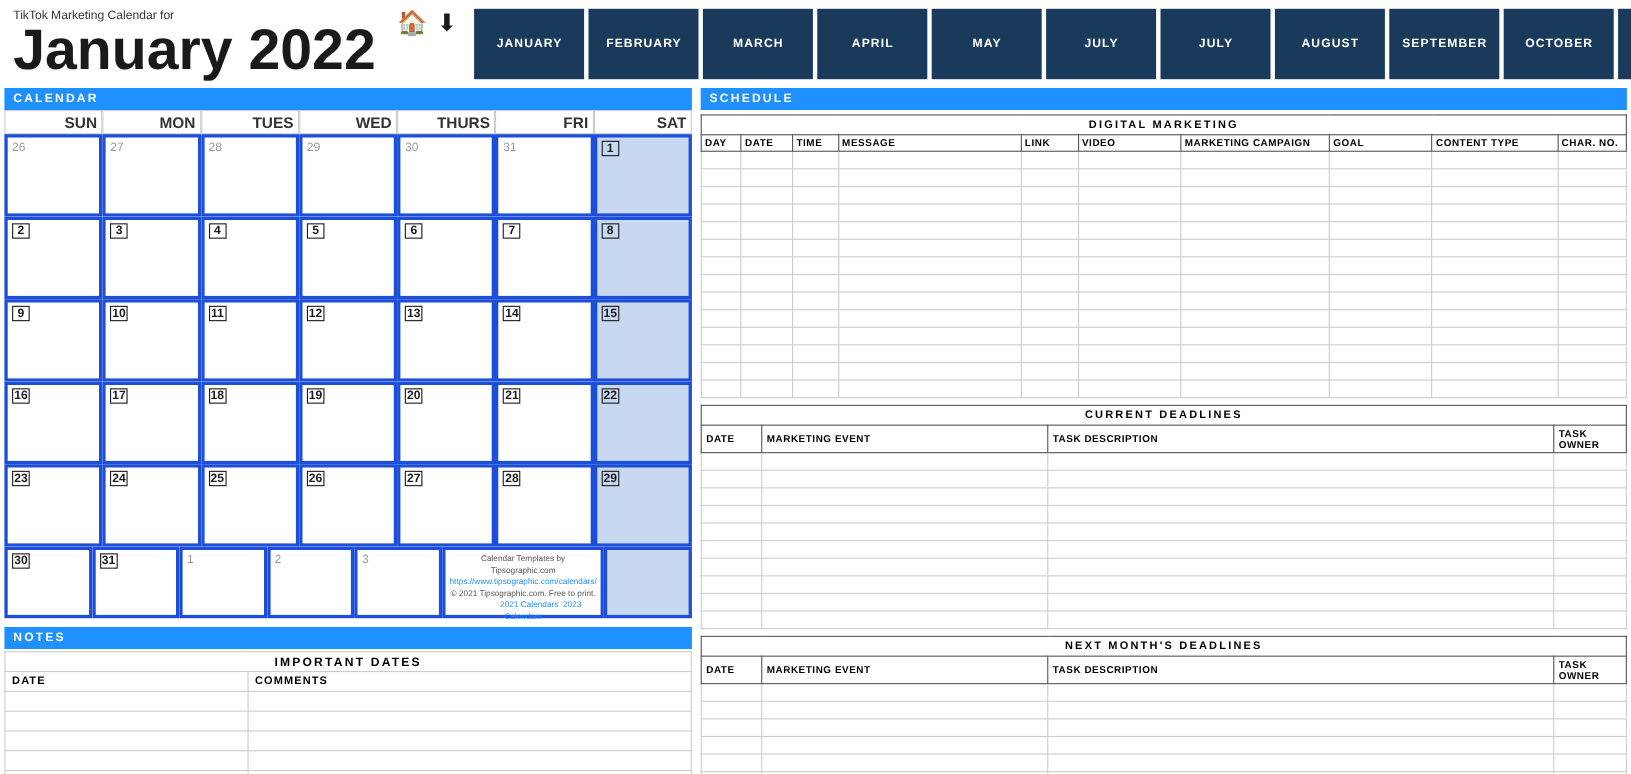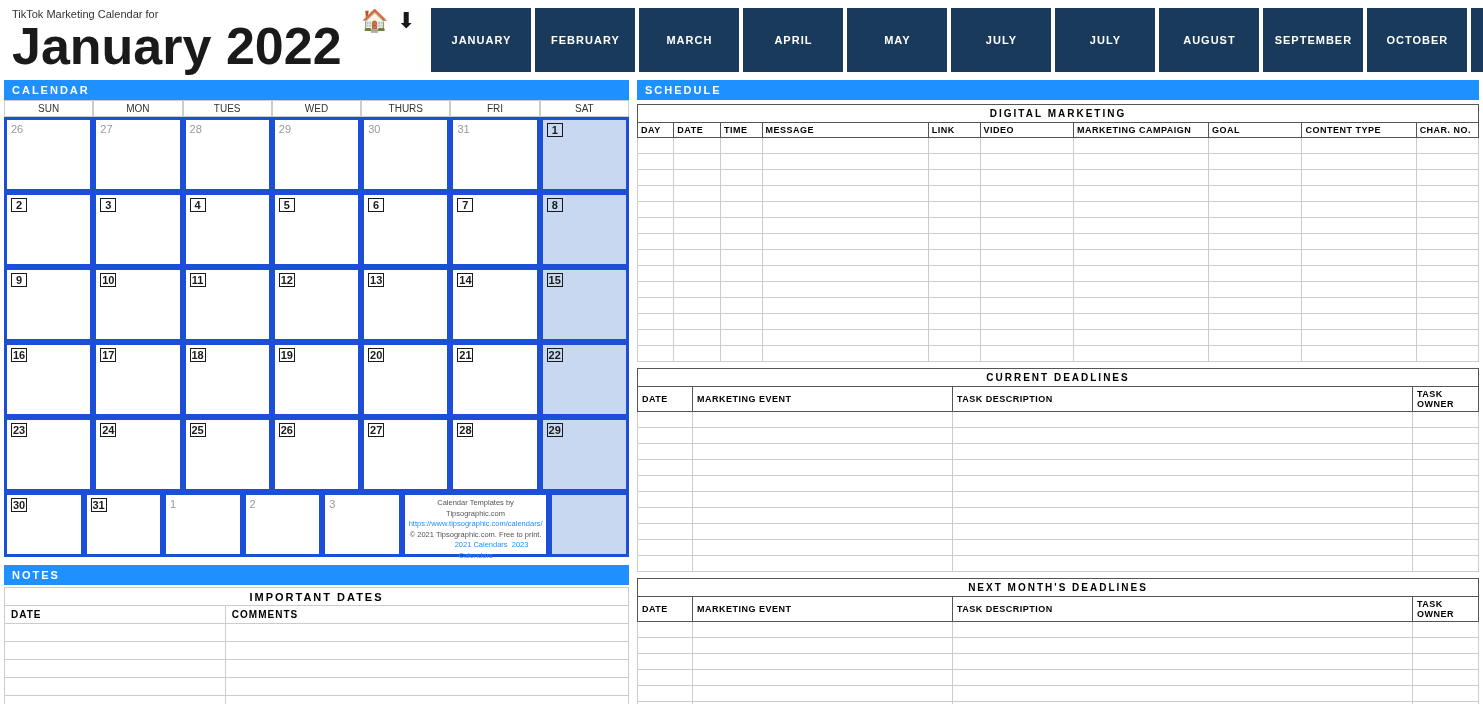--- a/index.html
+++ b/index.html
@@ -20,21 +20,21 @@
     .section-bar { background: #1e90ff; color: #fff; font-size: 11px; font-weight: bold; letter-spacing: 2px; padding: 4px 8px; }
 
     
     .main { display: flex; gap: 0; padding: 0 4px; }
     .left-col { width: 625px; flex-shrink: 0; margin-right: 8px; }
     .right-col { flex: 1; }
 
     
     .calendar-section { margin-bottom: 8px; border-radius: 19px; }
     .cal-header-row { display: grid; grid-template-columns: repeat(7, 1fr); background: #fff; }
-    .cal-dow { font-size: 10px; font-weight: normal; color: #333; padding: 2px 4px; border: 1px solid #ccc; text-align: center; }
+    .cal-dow { font-size: 14px; font-weight: bold; color: #333; padding: 2px 4px; border: 1px solid #ccc; text-align: right; }
     .cal-grid { display: grid; grid-template-columns: repeat(7, 1fr); }
     .cal-cell { border: 3px solid #1d4ed8; height: 75px; padding: 3px 4px; font-size: 11px; font-weight: bold; color: #1a1a1a; vertical-align: top; position: relative; background: #fff; }
     .cal-cell.other-month { color: #999; font-weight: normal; }
     .cal-cell.has-border .day-num { border: 1.5px solid #1a1a1a; display: inline-block; min-width: 16px; text-align: center; }
     .cal-cell.sat { background: #c8d8f0; }
     .cal-cell.last-row { height: 65px; }
 
     
     .notes-section { margin-top: 4px; }
     .important-dates-table { width: 100%; border-collapse: collapse; font-size: 10px; margin-top: 2px; }

